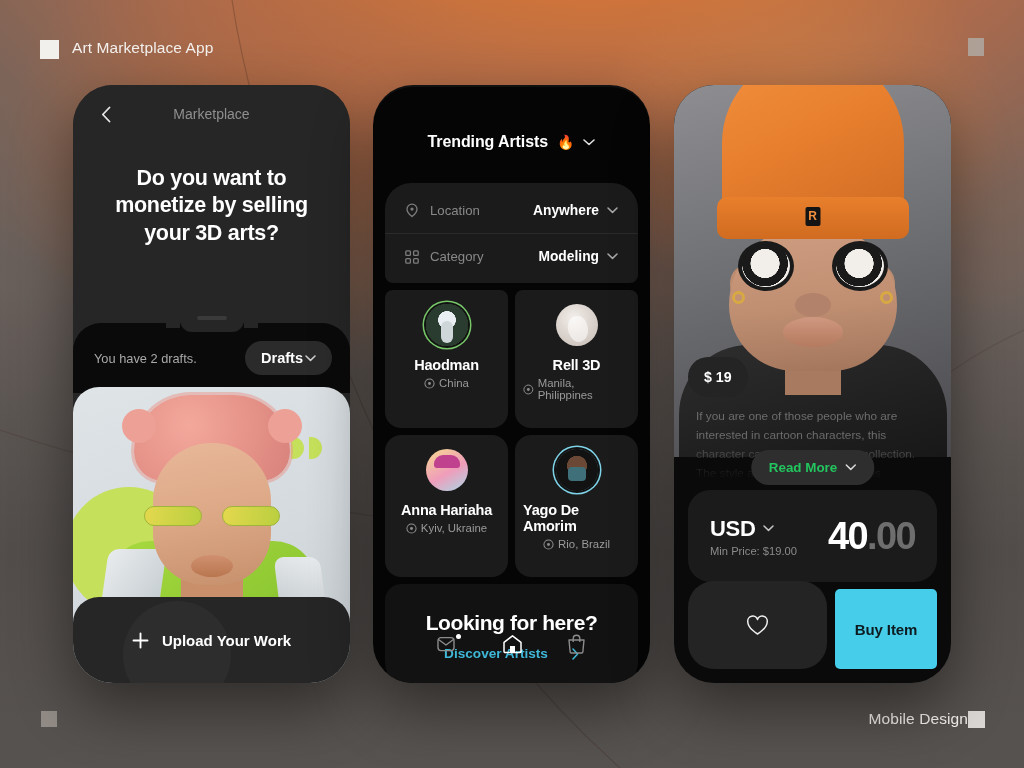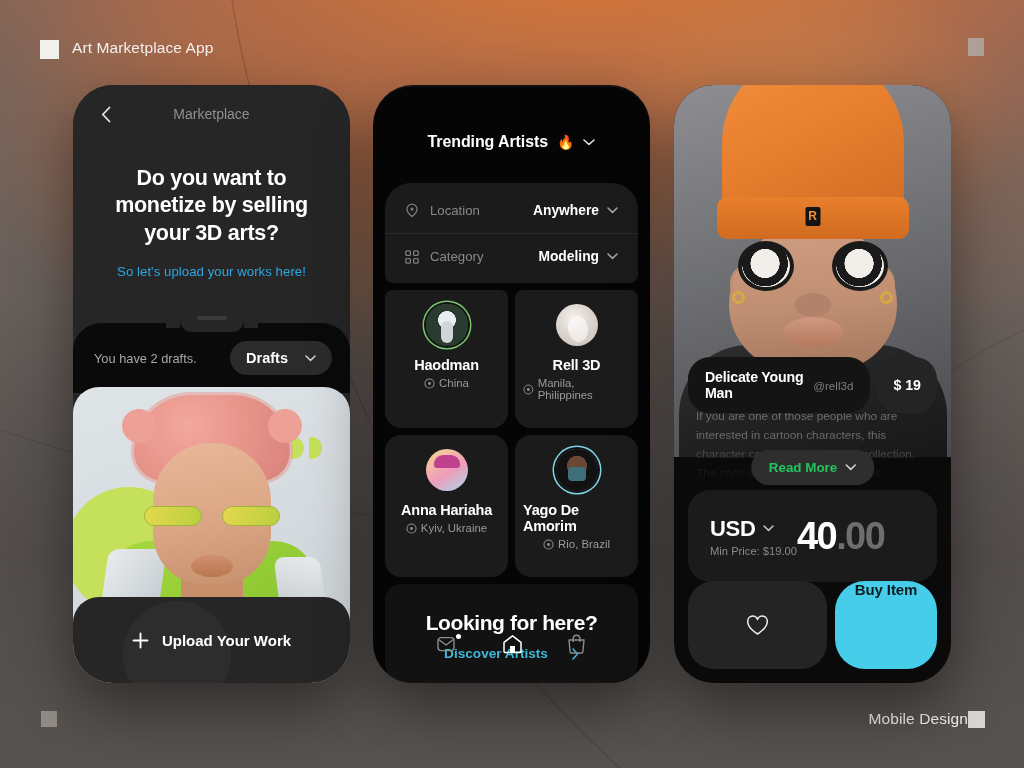--- a/index.html
+++ b/index.html
@@ -96,21 +96,21 @@
   .notch-bar{
     position:absolute; left:50%; transform:translateX(-50%); top:2px;
     width:30px; height:4px; border-radius:3px; background:#3a3a3a;
   }
   .p1-drafts-row {
     display:flex; align-items:center; justify-content:space-between;
     padding:0 18px 0 21px; height:70px;
   }
   .p1-drafts-text { font-size:12.8px; color:#a9a9a9; }
   .drafts-pill {
-    display:flex; align-items:center; gap:17px;
+    display:flex; align-items:center; gap:2px;
     background:#2b2b2b; border-radius:22px; padding:9px 16px;
   }
   .drafts-pill span { font-size:14.5px; font-weight:bold; color:#fff; }
 
   .p1-art {
     position:absolute; left:0; right:0; top:302px; bottom:0;
     border-radius:26px 26px 0 0; overflow:hidden;
     background:linear-gradient(160deg,#dfe4e7 0%, #d4dade 55%, #c8cfd3 100%);
   }
   .blob-lime {
@@ -347,40 +347,40 @@
   .read-more {
     position:absolute; left:50%; transform:translateX(-50%); top:365px;
     display:flex; align-items:center; gap:8px;
     background:#2e2e2e; border-radius:20px; padding:10px 18px; z-index:6;
   }
   .read-more span { font-size:13.4px; font-weight:bold; color:#22c55e; }
 
   .price-card {
     position:absolute; left:14px; right:14px; top:405px; height:92px;
     background:#1b1b1b; border-radius:22px;
-    display:flex; align-items:center; 
+    display:flex; align-items:center; justify-content:space-between;
     padding:0 22px;
   }
   .cur-row { display:flex; align-items:center; gap:7px; }
   .cur-row .c { font-size:22px; font-weight:bold; color:#fff; letter-spacing:-.3px; }
   .min-price { margin-top:3px; font-size:11.2px; color:#8a8a8a; }
   .big-amt { font-size:38px; font-weight:bold; color:#fff; letter-spacing:-1.6px; }
   .big-amt .dec { color:#6e6e6e; }
 
   .p3-actions {
     position:absolute; left:14px; right:14px; bottom:14px; height:88px;
     display:flex; gap:8px;
   }
   .fav-btn {
     width:139px; background:#242424; border-radius:26px;
     display:flex; align-items:center; justify-content:center;
   }
   .buy-btn {
-    flex:1; background:#45cdea; border-radius:30px;
-    display:flex; align-items:flex-start; justify-content:center;
+    flex:1; background:#45cdea; border-radius:5px;
+    display:flex; align-items:center; justify-content:center;margin-top:8px;
   }
   .buy-btn span { font-size:15px; font-weight:bold; color:#0d1b20; letter-spacing:-.1px; }
 </style>
 </head>
 <body>
 
 <div class="bg">
   <div class="bg-base"></div>
   <div class="bg-glow-left"></div>
   <div class="bg-glow-right"></div>
@@ -406,21 +406,20 @@
     <div class="p1-nav">
       <div class="back-btn">
         <svg width="10" height="17" viewBox="0 0 10 17" fill="none">
           <path d="M8.5 1.5 L1.8 8.5 L8.5 15.5" stroke="currentColor" stroke-width="1.8" stroke-linecap="round" stroke-linejoin="round"></path>
         </svg>
       </div>
       <div class="p1-nav-title">Marketplace</div>
     </div>
 
     <div class="p1-headline">Do you want to monetize by selling your 3D arts?</div>
-    <div class="p1-sub">So let's upload your works here!</div>
   </div>
 
   <div class="p1-drafts-wrap">
     <div class="notch">
         <div class="notch-bar"></div>
       </div>
     <div class="p1-drafts-row">
       <div class="p1-drafts-text">You have 2 drafts.</div>
       <div class="drafts-pill">
         <span>Drafts</span>
@@ -603,24 +602,20 @@
         <i></i>
       </div>
     <div class="ch-earring l"></div>
     <div class="ch-earring r"></div>
     <div class="ch-beanie"></div>
     <div class="ch-cuff"></div>
     <div class="ch-logo">R</div>
   </div>
 
   <div class="p3-title-row">
-    <div class="title-pill">
-      <span class="t">Delicate Young Man</span>
-      <span class="h">@rell3d</span>
-    </div>
     <div class="price-pill">
       <span>$ 19</span>
     </div>
   </div>
 
   <div class="p3-desc">If you are one of those people who are interested in cartoon characters, this character can be added to your collection. The style and materials used in this character are Main deal</div>
 
   <div class="read-more">
     <span>Read More</span>
     <svg width="11" height="7" viewBox="0 0 11 7" fill="none">

